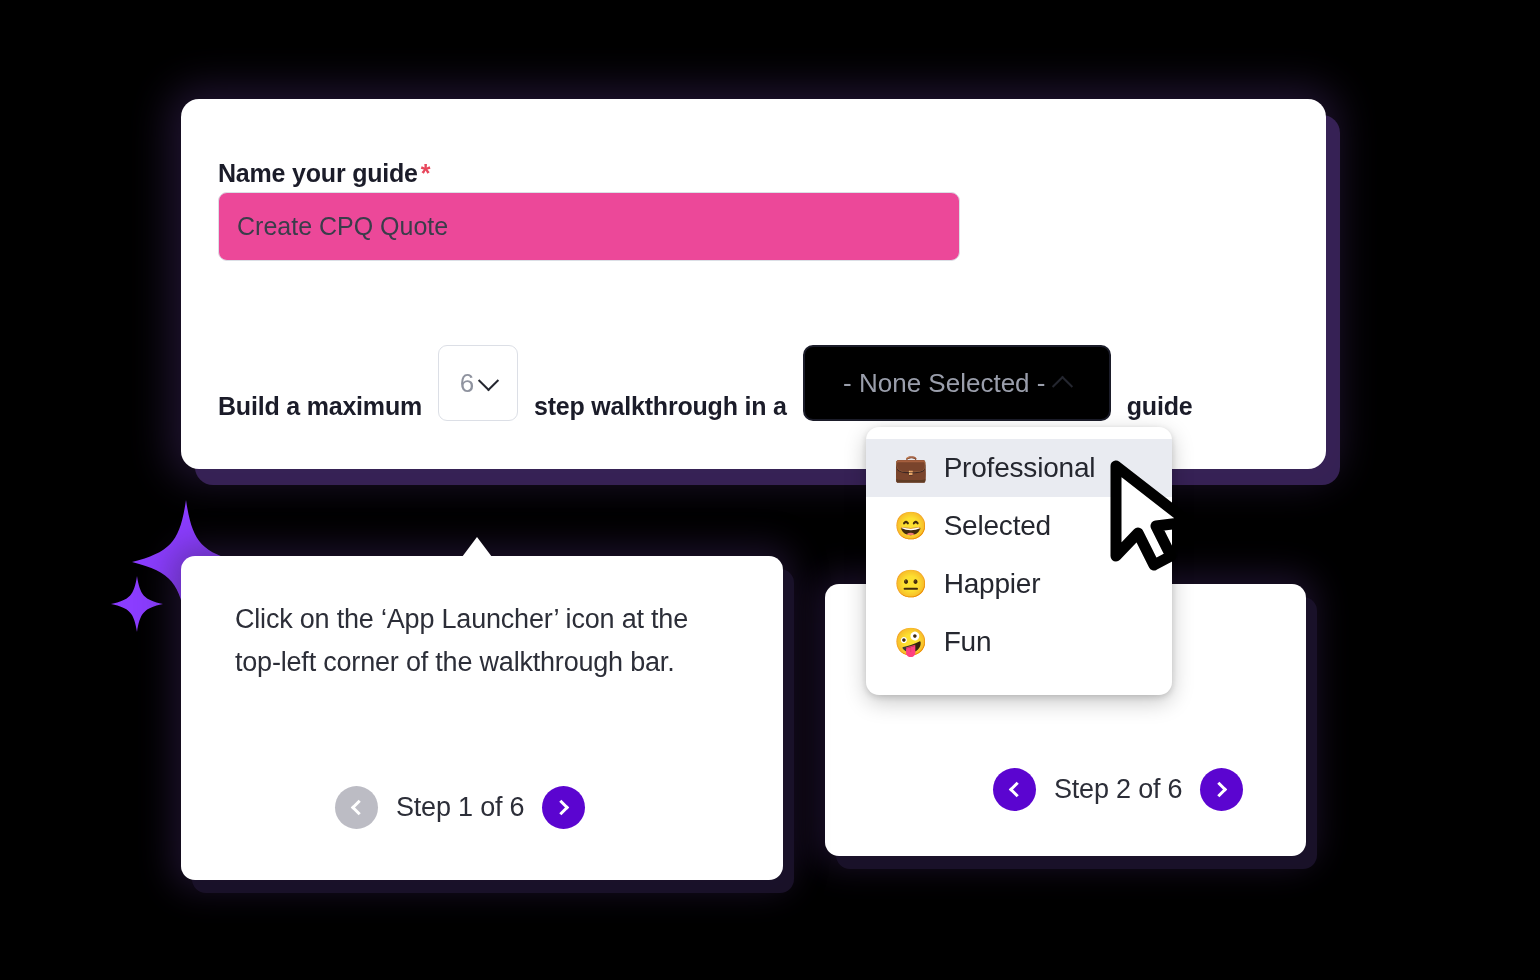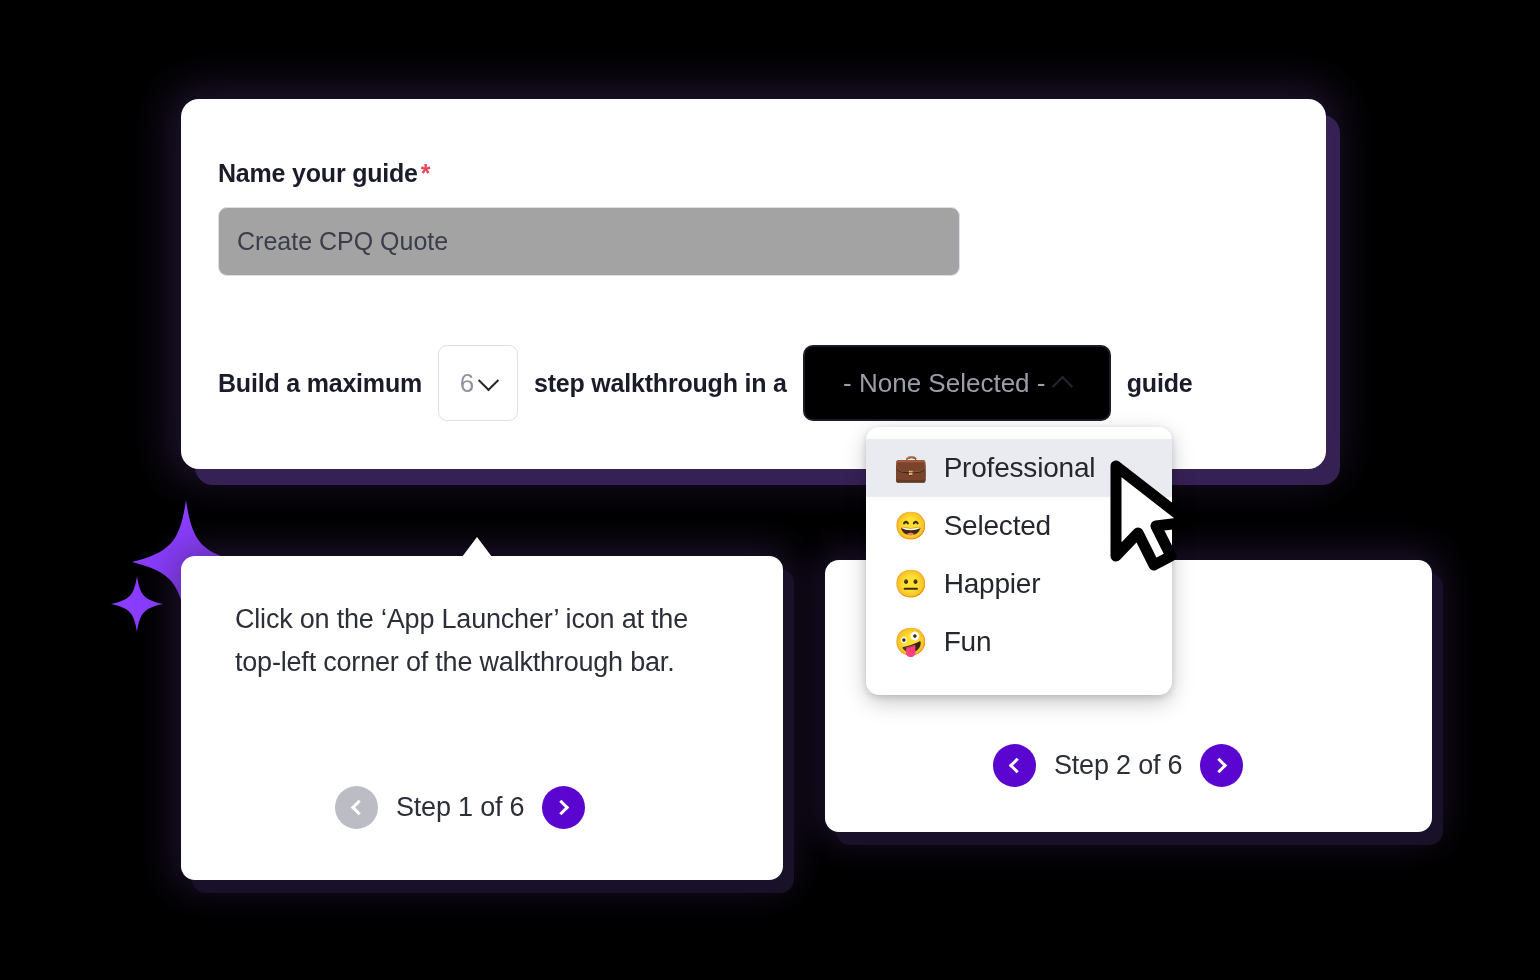--- a/index.html
+++ b/index.html
@@ -44,41 +44,41 @@
   .req-star {
     color: #e8475c;
     font-weight: bold;
     font-size: 25px;
     margin-left: 3px;
   }
 
   .guide-name-input {
     position: absolute;
     left: 37px;
-    top: 108px;
+    top: 93px;
     width: 742px;
     height: 69px;
     border: 1.6px solid #dcdfe6;
     border-radius: 9px;
-    background: #a3a3a3;
+    background: #ec4899;
     font-family: "Liberation Sans", sans-serif;
     font-size: 25px;
     color: #3a3d4a;
     padding: 0 18px;
     outline: none;
   }
 
   
   .sentence-row {
     position: absolute;
     left: 37px;
     top: 246px;
     height: 76px;
     display: flex;
-    align-items: center;
+    align-items: flex-end;
   }
   .sentence-text {
     font-size: 25px;
     font-weight: bold;
     color: #1b1c29;
     letter-spacing: -0.2px;
     white-space: nowrap;
   }
 
   .steps-select {
@@ -191,22 +191,22 @@
     left: 181px;
     top: 556px;
     width: 602px;
     height: 324px;
     z-index: 20;
     box-shadow: 11px 13px 0 0 rgba(26, 18, 42, 0.95),
                 0 0 34px 10px rgba(58, 36, 90, 0.48);
   }
   .tip-card.right {
     left: 825px;
-    top: 560px;
-    width: 607px;
+    top: 584px;
+    width: 481px;
     height: 272px;
     z-index: 10;
     box-shadow: 11px 13px 0 0 rgba(26, 18, 42, 0.95),
                 0 0 34px 10px rgba(58, 36, 90, 0.48);
     padding-left: 37px;
   }
 
   .tip-pointer {
     position: absolute;
     left: 281px;

